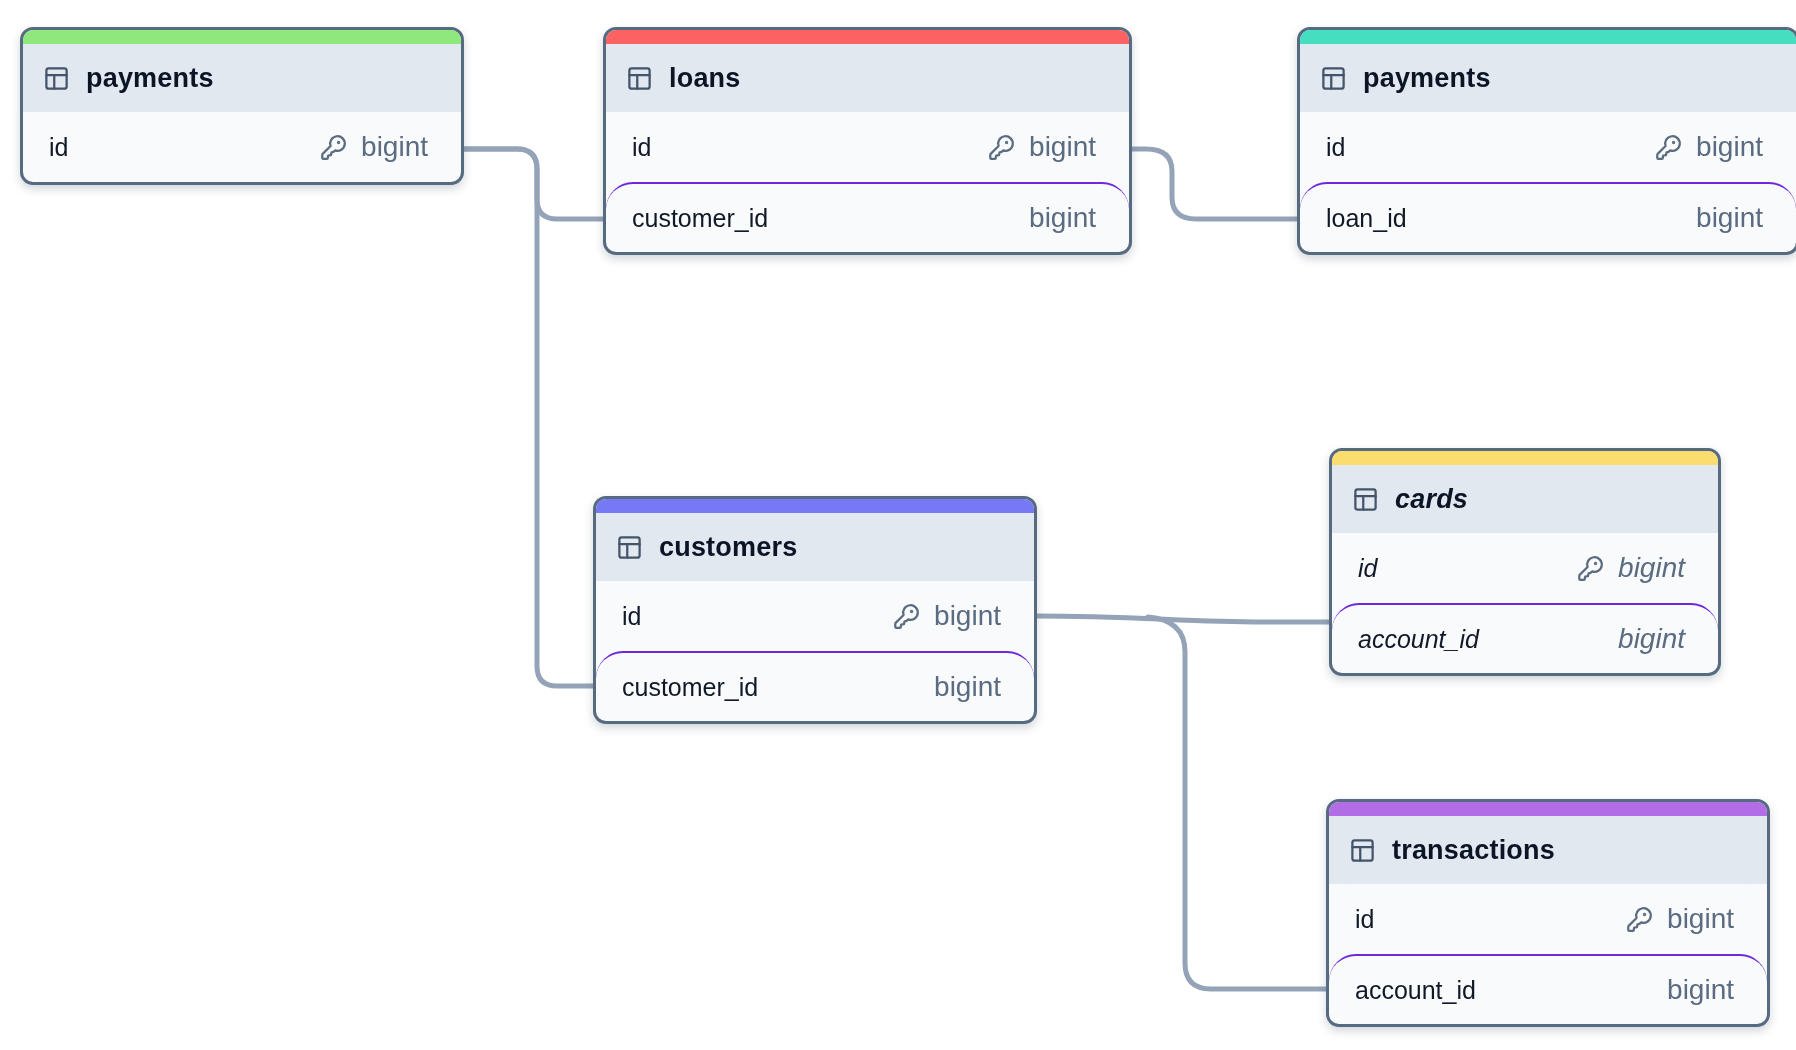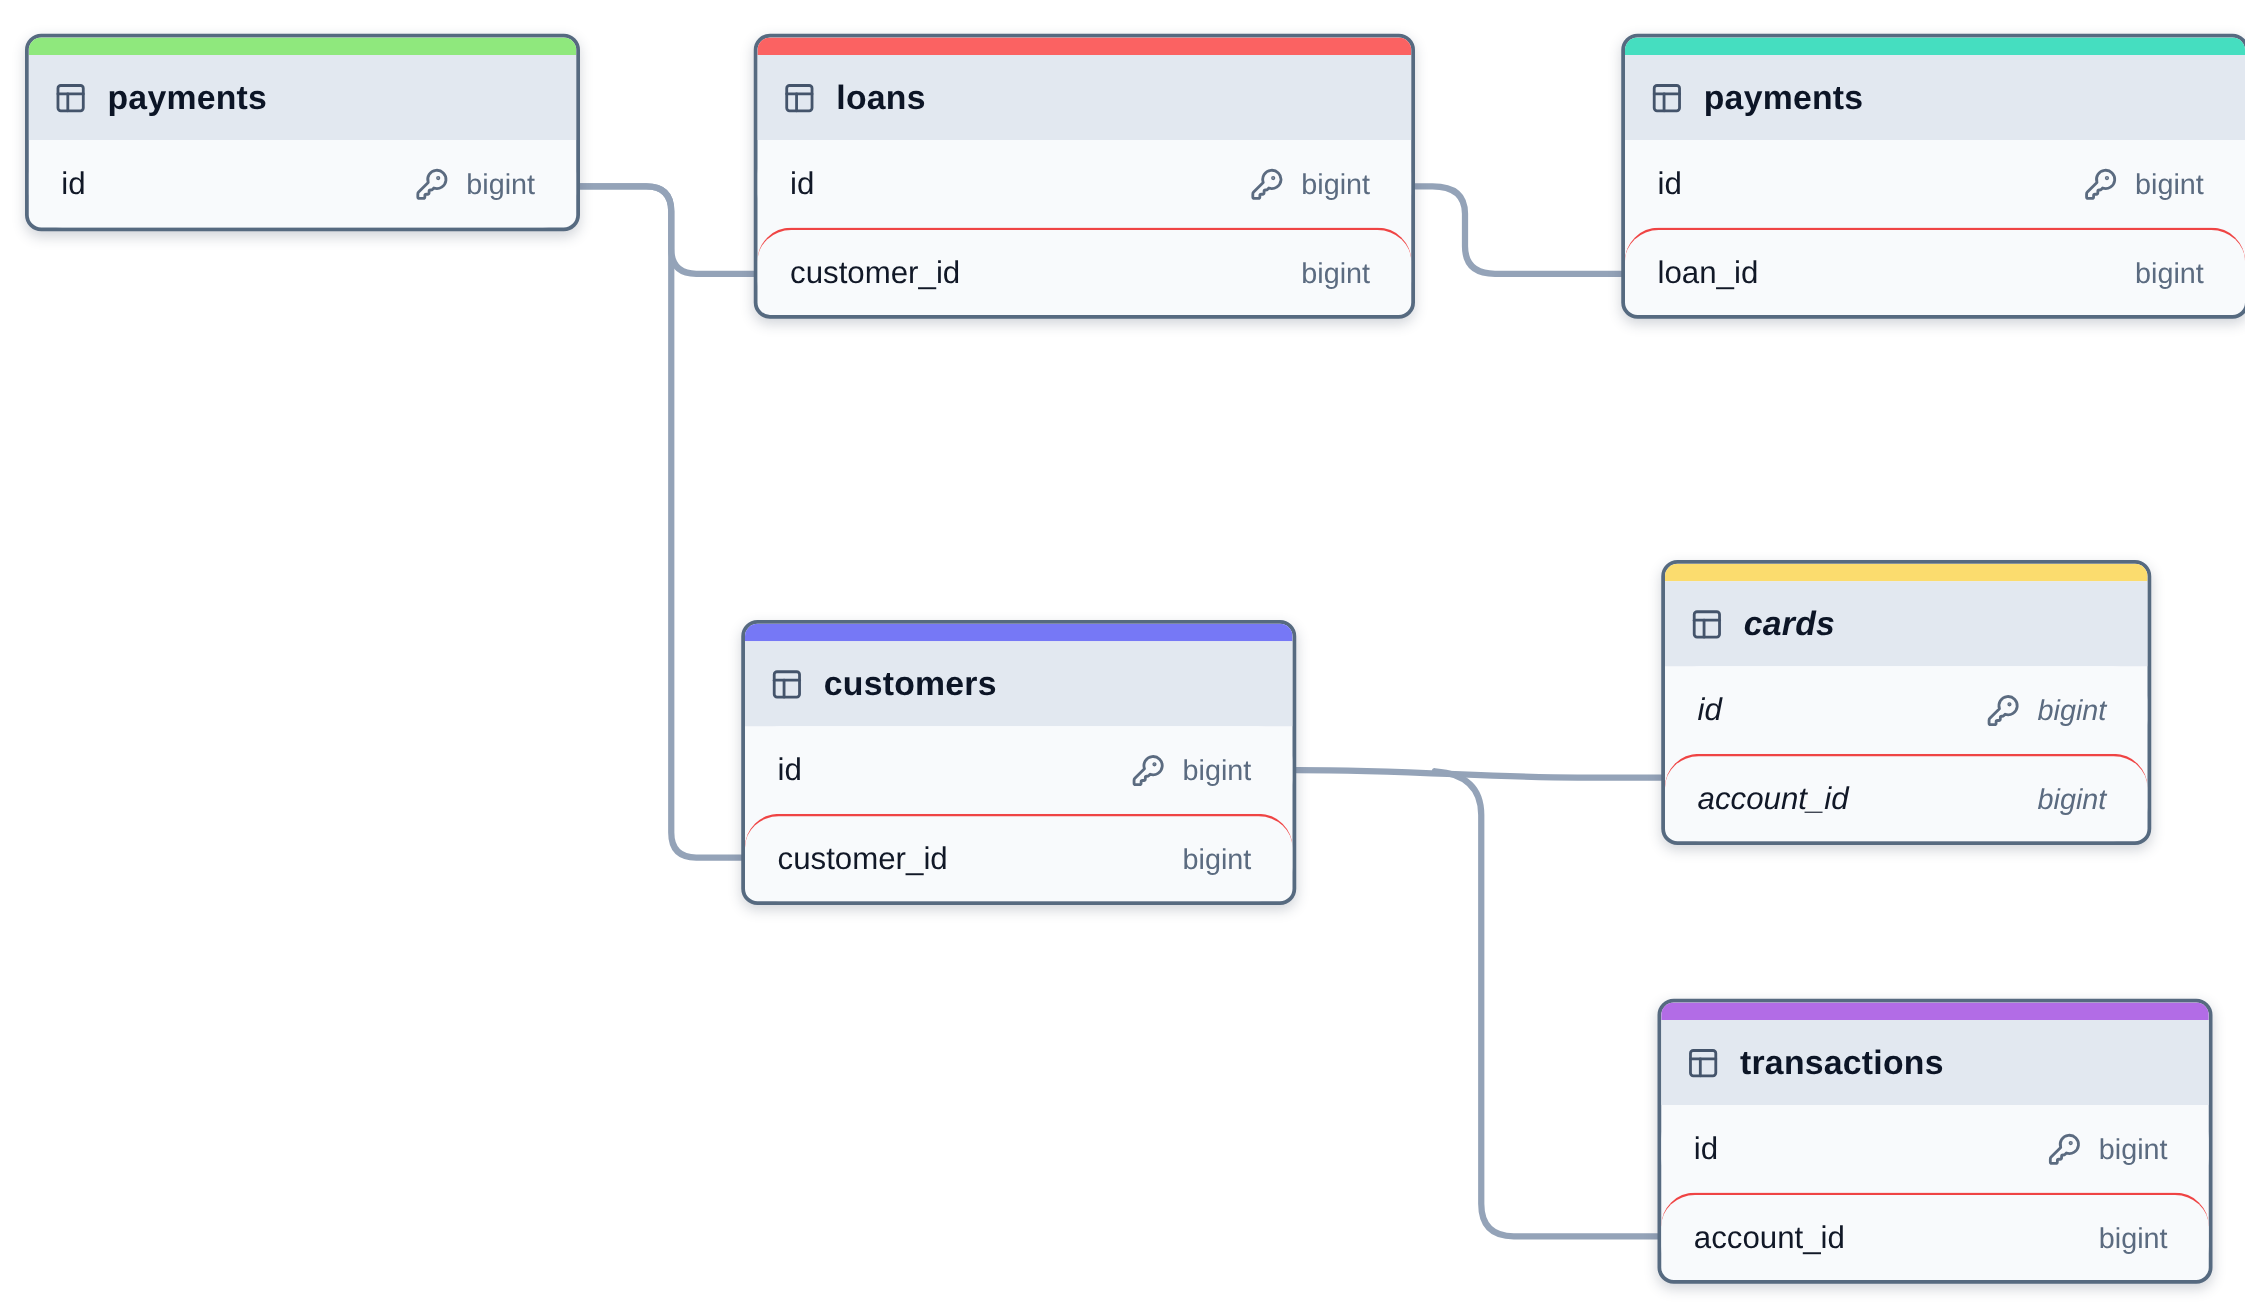--- a/index.html
+++ b/index.html
@@ -24,26 +24,26 @@
     padding:0 20px;
   }
   .ticon{width:27px;height:27px;color:#44546b;flex:0 0 auto;display:flex;}
   .ticon svg{width:100%;height:100%;}
   .tname{font-size:27px;font-weight:700;color:#0c1526;letter-spacing:.2px;}
   .row{
     height:70px;background:#f8fafc;
     display:flex;align-items:center;justify-content:space-between;
     padding:0 33px 0 26px;box-sizing:border-box;border-radius:27px;
   }
-  .row + .row{border-top:2px solid #ef4444;text-align:center;}
+  .row + .row{border-top:2px solid #6d28d9;text-align:center;}
   .fname{font-size:25px;color:#111827;}
   .fright{display:flex;align-items:center;gap:14px;}
   .kicon{width:27px;height:27px;color:#5b6b80;display:flex;}
   .kicon svg{width:100%;height:100%;}
-  .ftype{font-size:23px;color:#5b6b80;}
+  .ftype{font-size:28px;color:#5b6b80;}
 
   
   #card-customers   {left:20px;  top:27px;  width:444px;}
   #card-loans       {left:603px; top:27px;  width:529px;}
   #card-payments    {left:1297px;top:27px;  width:502px;}
   #card-accounts    {left:593px; top:496px; width:444px;}
   #card-cards       {left:1329px;top:448px; width:392px;font-style:italic;}
   #card-transactions{left:1326px;top:799px; width:444px;}
 </style>
 </head>

